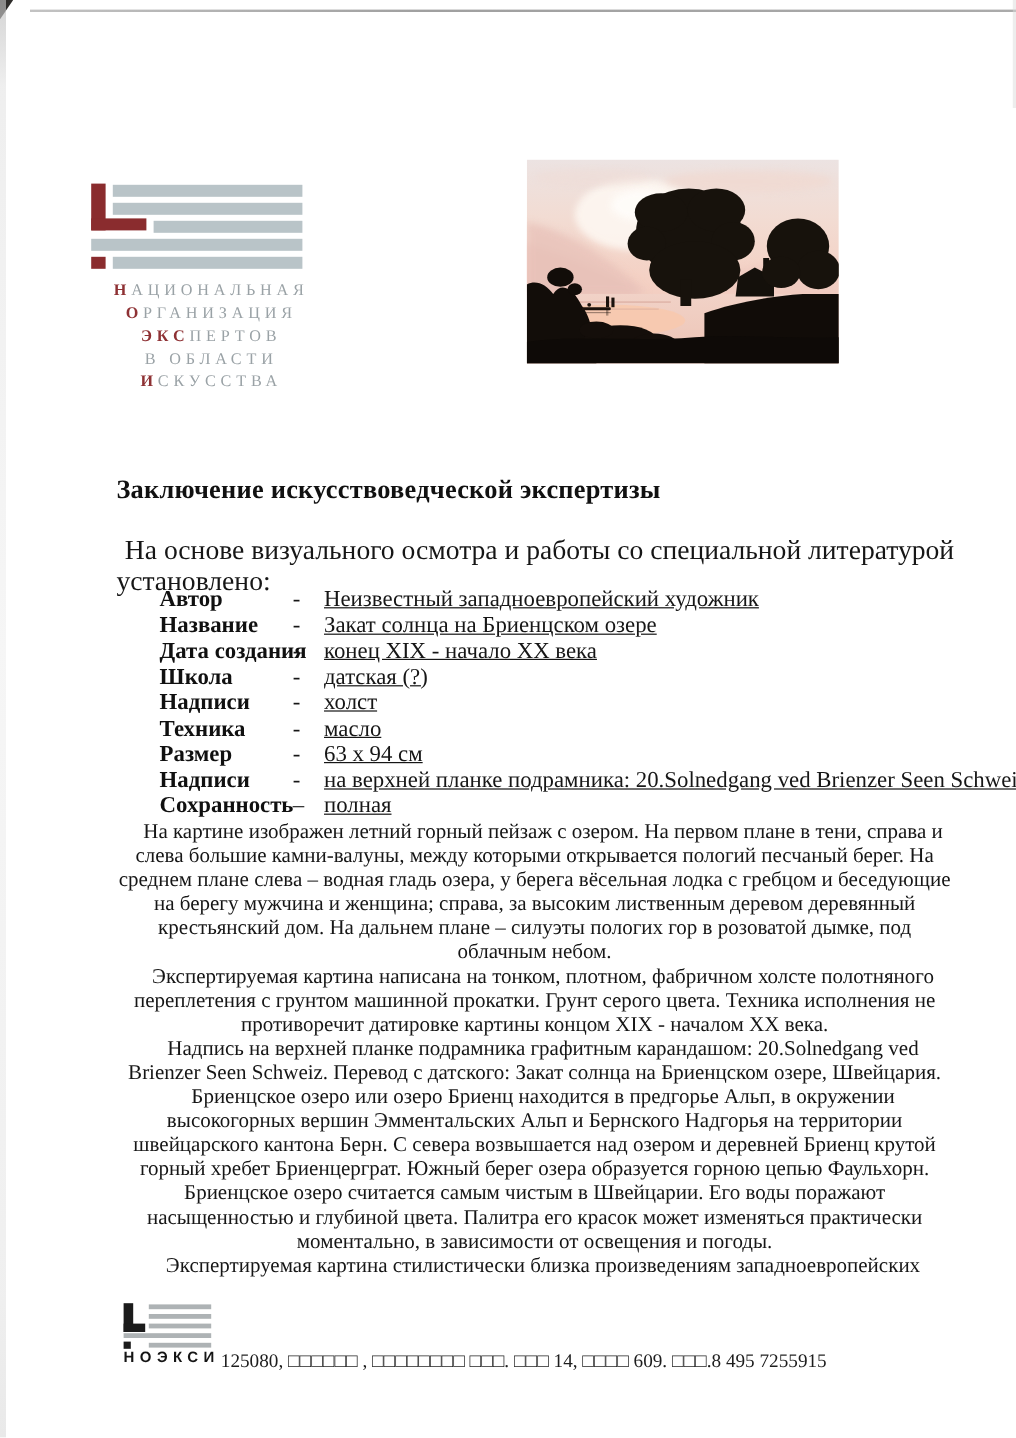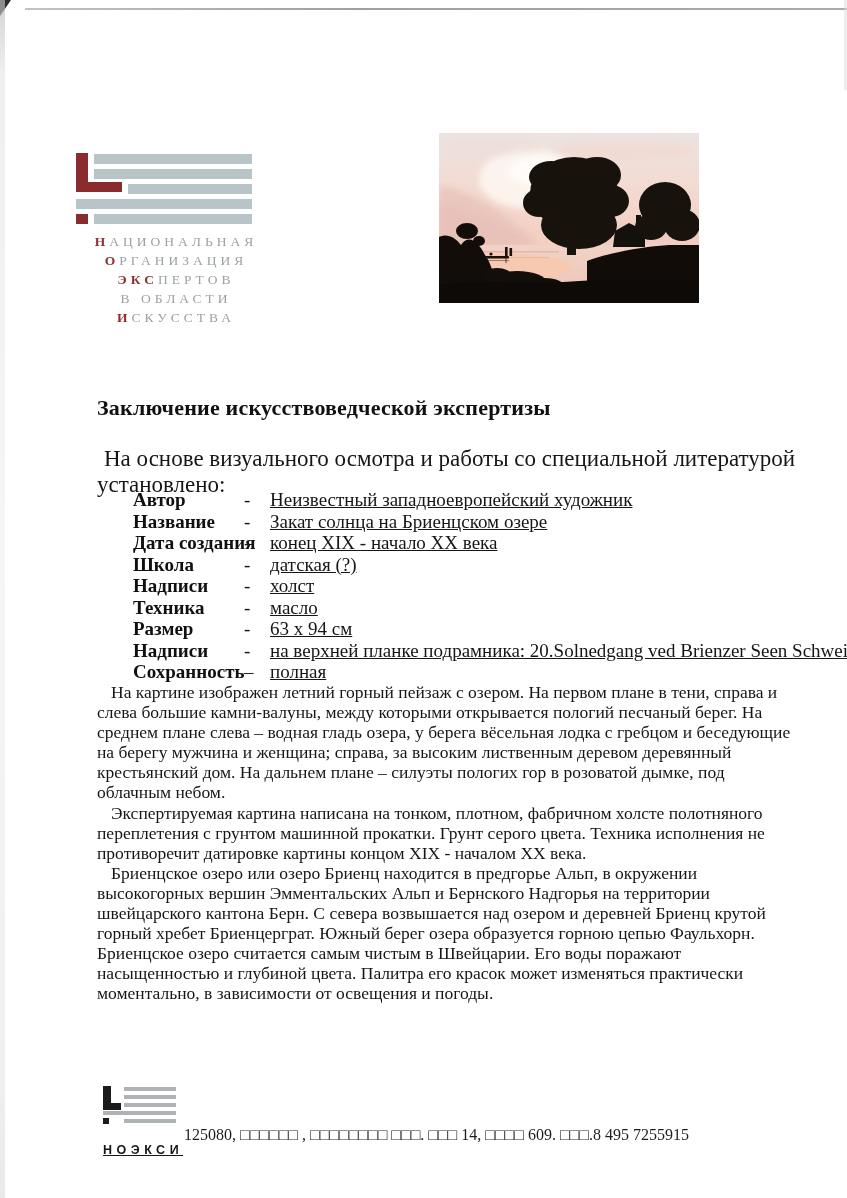--- a/index.html
+++ b/index.html
@@ -32,30 +32,30 @@
   
   .doc-title{position:absolute;left:97px;top:395px;width:660px;text-align:left;
     font-size:22px;font-weight:bold;letter-spacing:.2px;color:#111;}
   .intro{position:absolute;left:97px;top:446px;width:700px;font-size:23px;text-indent:7px;}
   .fields{position:absolute;left:105px;top:489px;width:700px;font-size:19px;line-height:21.5px;margin-left:28px;}
   .frow{display:flex;}
   .flabel{flex:0 0 107px;font-weight:bold;color:#101010;white-space:nowrap;min-width:107px;}
   .fdash{flex:0 0 26px;text-align:left;padding-left:4px;}
   .fvalue{flex:1;white-space:nowrap;text-decoration:underline;}
   .paras{position:absolute;left:97px;top:682px;width:697px;font-size:17.5px;line-height:20.1px;}
-  .paras p{margin:0;text-indent:14px;}
+  .paras p{margin:0;text-indent:14px;text-align:center;}
 
   
   .flogo{position:absolute;left:103px;top:1086px;width:110px;}
   .flogo .mark{position:relative;width:74px;height:38px;}
   .fbar{background:#aeb3b5;}
   .fblk{position:absolute;}
   .dark{background:#1b1b1b;}
-  .flogo-text{margin-top:19px;font-family:"Liberation Sans",sans-serif;font-weight:bold;
-    font-size:12.5px;letter-spacing:4.5px;color:#151515;white-space:nowrap;text-decoration:underline;}
+  .flogo-text{margin-top:0;font-family:"Liberation Sans",sans-serif;font-weight:bold;
+    font-size:12.5px;letter-spacing:4.5px;color:#151515;white-space:nowrap;}
   .address{position:absolute;left:184px;top:1126px;font-size:16px;white-space:nowrap;
     font-family:"Liberation Serif","DejaVu Sans",serif;color:#1d1d1d;}
 </style>
 </head>
 <body>
 
 <div class="scan-top-line"></div>
 <div class="scan-corner"></div>
 <div class="scan-left-edge"></div>
 <div class="scan-right-edge"></div>
@@ -216,23 +216,25 @@
       <span class="fvalue">полная</span>
     </div>
   </div>
 
 <div class="paras">
 
     <p>На картине изображен летний горный пейзаж с озером. На первом плане в тени, справа и слева большие камни-валуны, между которыми открывается пологий песчаный берег. На среднем плане слева – водная гладь озера, у берега вёсельная лодка с гребцом и беседующие на берегу мужчина и женщина; справа, за высоким лиственным деревом деревянный крестьянский дом. На дальнем плане – силуэты пологих гор в розоватой дымке, под облачным небом.</p>
 
     <p>Экспертируемая картина написана на тонком, плотном, фабричном холсте полотняного переплетения с грунтом машинной прокатки. Грунт серого цвета. Техника исполнения не противоречит датировке картины концом XIX - началом XX века.</p>
 
+    <p>Надпись на верхней планке подрамника графитным карандашом: 20.Solnedgang ved Brienzer Seen Schweiz. Перевод с датского: Закат солнца на Бриенцском озере, Швейцария.</p>
 
     <p>Бриенцское озеро или озеро Бриенц находится в предгорье Альп, в окружении высокогорных вершин Эмментальских Альп и Бернского Надгорья на территории швейцарского кантона Берн. С севера возвышается над озером и деревней Бриенц крутой горный хребет Бриенцерграт. Южный берег озера образуется горною цепью Фаульхорн. Бриенцское озеро считается самым чистым в Швейцарии. Его воды поражают насыщенностью и глубиной цвета. Палитра его красок может изменяться практически моментально, в зависимости от освещения и погоды.</p>
 
+    <p>Экспертируемая картина стилистически близка произведениям западноевропейских</p>
   </div>
 
 <div class="flogo">
   <div class="mark">
     <div class="fblk dark" style="left:0;top:0;width:8px;height:24px;"></div>
     <div class="fblk dark" style="left:0;top:17px;width:18px;height:7px;"></div>
     <div class="fblk fbar" style="left:21px;top:1px;width:52px;height:4px;"></div>
     <div class="fblk fbar" style="left:21px;top:9px;width:52px;height:4px;"></div>
     <div class="fblk fbar" style="left:21px;top:17px;width:52px;height:4px;"></div>
     <div class="fblk fbar" style="left:0;top:25px;width:73px;height:4px;"></div>

